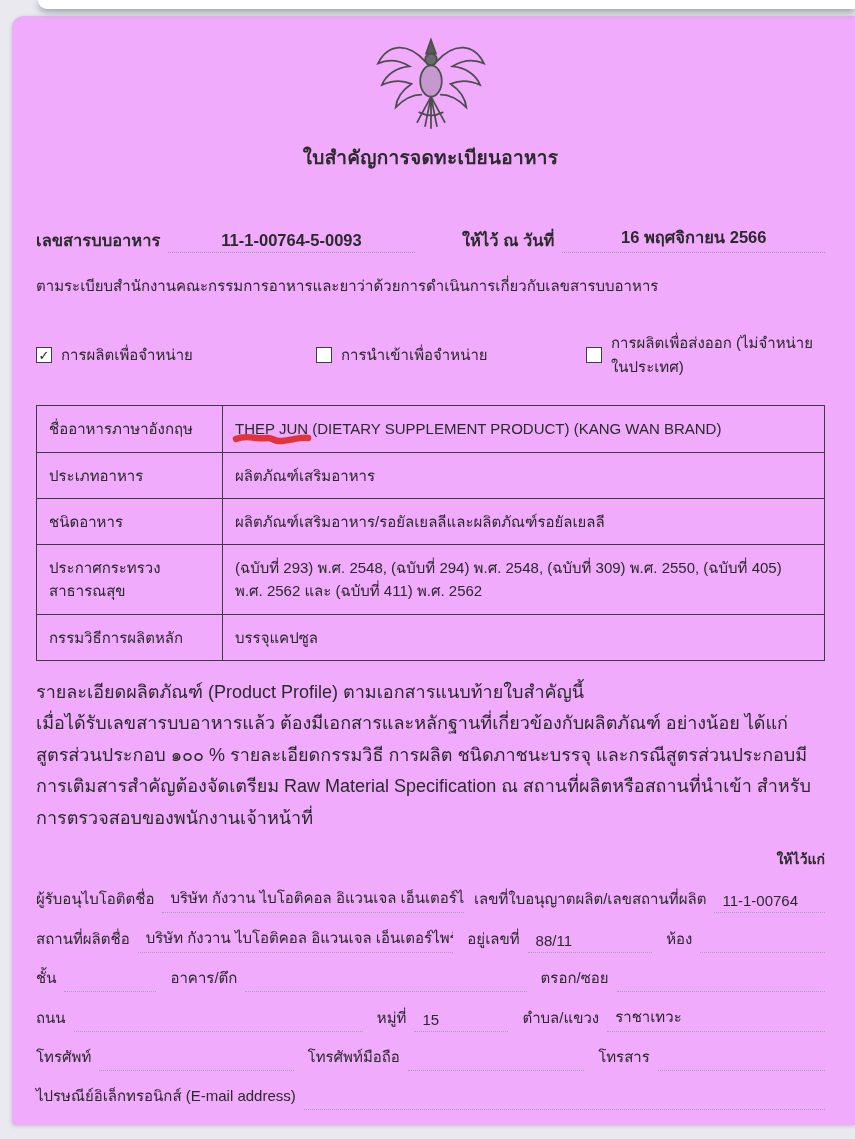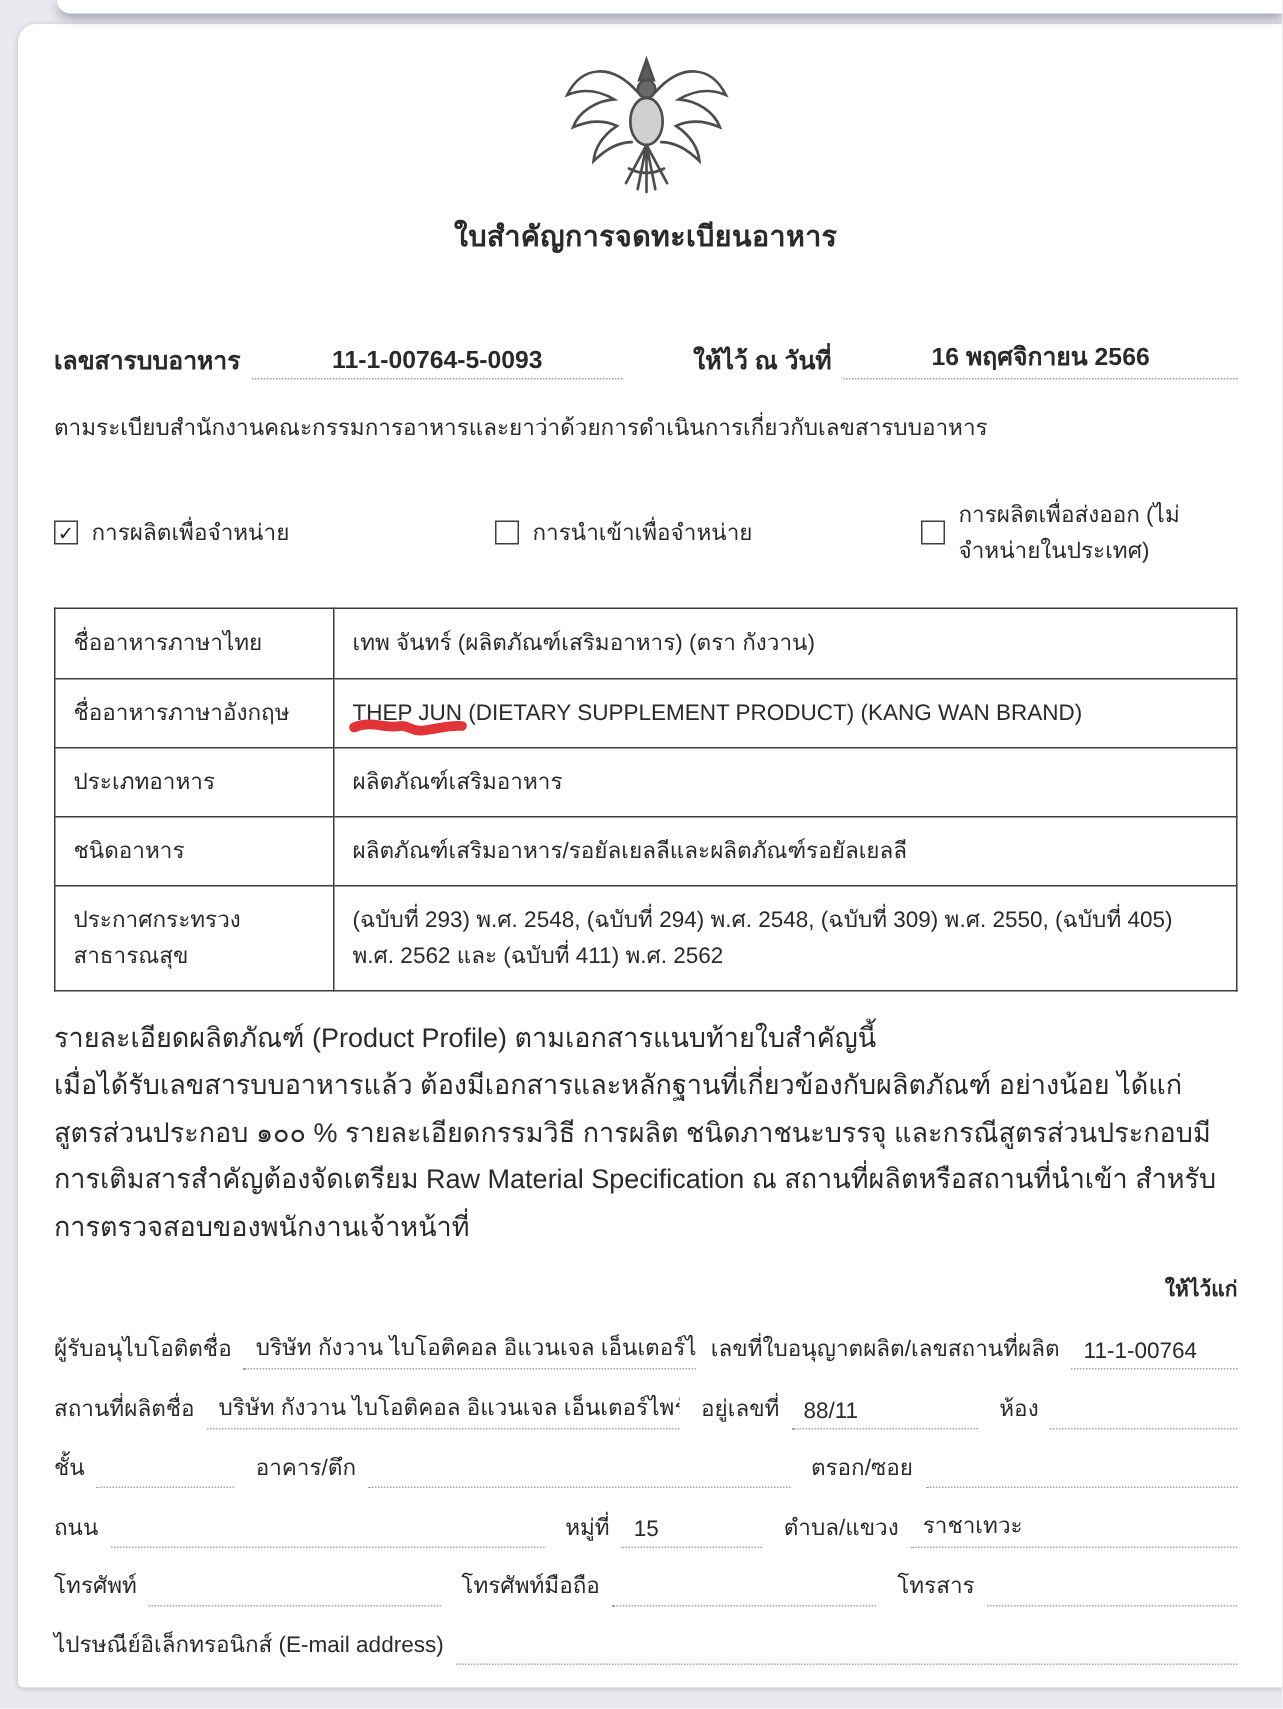--- a/index.html
+++ b/index.html
@@ -11,38 +11,38 @@
     position:relative;
   }
   .top-card {
     position:absolute; top:0; left:38px; right:0; height:9px;
     background:#fff; border-radius:0 0 0 14px;
     box-shadow:0 3px 7px rgba(40,40,70,.40);
     z-index:3;
   }
   .doc-card {
     position:absolute; top:16px; left:12px; right:0; bottom:14px;
-    background:#ffffff; border-top-left-radius:12px; border-bottom-left-radius:4px;
+    background:#f0abfc; border-top-left-radius:12px; border-bottom-left-radius:4px;
     box-shadow:0 1px 4px rgba(0,0,0,.18);
     z-index:2;
     padding:10px 30px 0 24px;
   }
   .emblem-wrap { text-align:center; margin-top:4px; height:102px; }
   .doc-title { text-align:center; font-size:19px; font-weight:bold; margin-top:10px; letter-spacing:.3px; }
 
   .reg-row { display:flex; justify-content:space-between; margin-top:22px; font-size:16.5px; font-weight:600;text-align:center; }
   .reg-left { display:flex; align-items:flex-end; width:48%; }
   .reg-right { display:flex; align-items:flex-end; width:46%; }
   .reg-label { white-space:nowrap; padding-right:8px; }
   .reg-value { flex:1; border-bottom:1px dotted #9e9ea6; padding:0 4px 2px 4px; white-space:nowrap;margin-top:30px; }
 
   .intro { margin-top:20px; font-size:15px; line-height:1.75; }
   .intro .ind { text-indent:42px; }
 
-  .check-row { display:flex; margin-top:32px; font-size:15px; align-items:center;gap:14px; }
+  .check-row { display:flex; margin-top:32px; font-size:15px; align-items:center; }
   .check-item { display:flex; align-items:center; }
   .check-item:nth-child(1){ width:280px; }
   .check-item:nth-child(2){ width:270px; }
   .check-item:nth-child(3){ flex:1; }
   .cbox {
     width:16px; height:16px; border:1.6px solid #3f3f3f; margin-right:9px;
     display:inline-flex; align-items:center; justify-content:center;
     font-size:13px; font-weight:bold; color:#222; flex:0 0 auto; background:#fff;
   }
   .cbox.checked::after { content:"✓"; line-height:1; }
@@ -107,24 +107,20 @@
       <span>การนำเข้าเพื่อจำหน่าย</span>
     </div>
     <div class="check-item">
       <span class="cbox"></span>
       <span>การผลิตเพื่อส่งออก (ไม่จำหน่ายในประเทศ)</span>
     </div>
   </div>
 
   <table class="info">
     <tbody>
-        <tr>
-      <td class="lbl">ชื่ออาหารภาษาไทย</td>
-      <td>เทพ จันทร์ (ผลิตภัณฑ์เสริมอาหาร) (ตรา กังวาน)</td>
-    </tr>
     <tr>
       <td class="lbl">ชื่ออาหารภาษาอังกฤษ</td>
       <td class="relcell">
         <span>THEP JUN (DIETARY SUPPLEMENT PRODUCT) (KANG WAN BRAND)</span>
         <span class="squiggle">
           <svg width="82" height="14" viewBox="0 0 82 14" fill="none">
             <path d="M5,8 C16,3 26,9 36,7 C41,6 43,11 51,10 C61,9 69,6 77,7" stroke="#e13438" stroke-width="6.5" stroke-linecap="round"></path>
           </svg>
         </span>
       </td>
@@ -134,20 +130,24 @@
       <td>ผลิตภัณฑ์เสริมอาหาร</td>
     </tr>
     <tr>
       <td class="lbl">ชนิดอาหาร</td>
       <td>ผลิตภัณฑ์เสริมอาหาร/รอยัลเยลลีและผลิตภัณฑ์รอยัลเยลลี</td>
     </tr>
     <tr>
       <td class="lbl">ประกาศกระทรวงสาธารณสุข</td>
       <td>(ฉบับที่ 293) พ.ศ. 2548, (ฉบับที่ 294) พ.ศ. 2548, (ฉบับที่ 309) พ.ศ. 2550, (ฉบับที่ 405) พ.ศ. 2562 และ (ฉบับที่ 411) พ.ศ. 2562</td>
     </tr>
+    <tr>
+      <td class="lbl">กรรมวิธีการผลิตหลัก</td>
+      <td>บรรจุแคปซูล</td>
+    </tr>
   </tbody>
     </table>
 
   <div class="notes">
     <div>รายละเอียดผลิตภัณฑ์ (Product Profile) ตามเอกสารแนบท้ายใบสำคัญนี้</div>
     <div>เมื่อได้รับเลขสารบบอาหารแล้ว ต้องมีเอกสารและหลักฐานที่เกี่ยวข้องกับผลิตภัณฑ์ อย่างน้อย ได้แก่ สูตรส่วนประกอบ ๑๐๐ % รายละเอียดกรรมวิธี การผลิต ชนิดภาชนะบรรจุ และกรณีสูตรส่วนประกอบมีการเติมสารสำคัญต้องจัดเตรียม Raw Material Specification ณ สถานที่ผลิตหรือสถานที่นำเข้า สำหรับการตรวจสอบของพนักงานเจ้าหน้าที่</div>
   </div>
 
   <div class="given-heading">ให้ไว้แก่</div>
 

